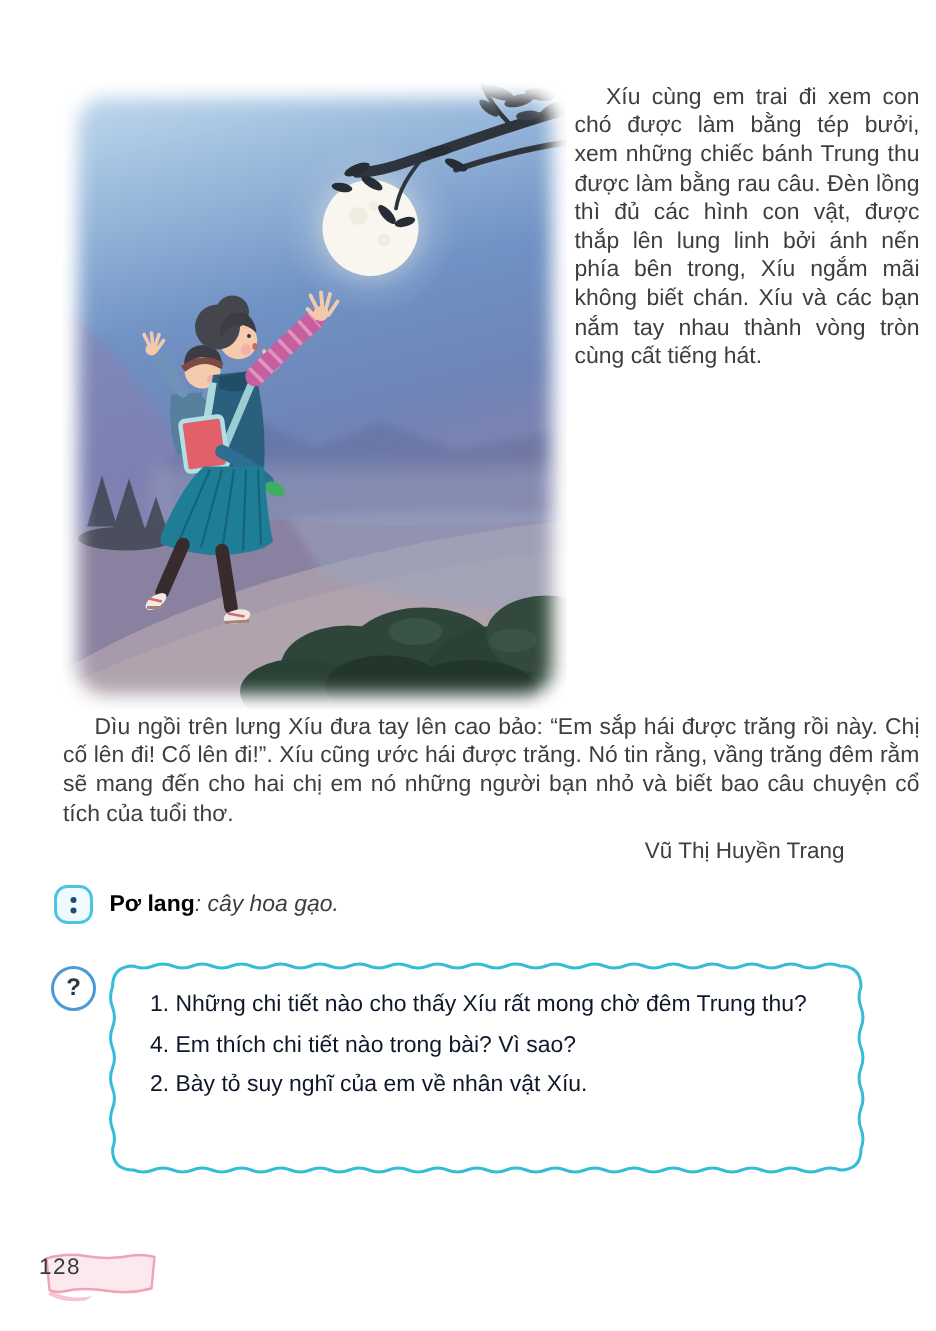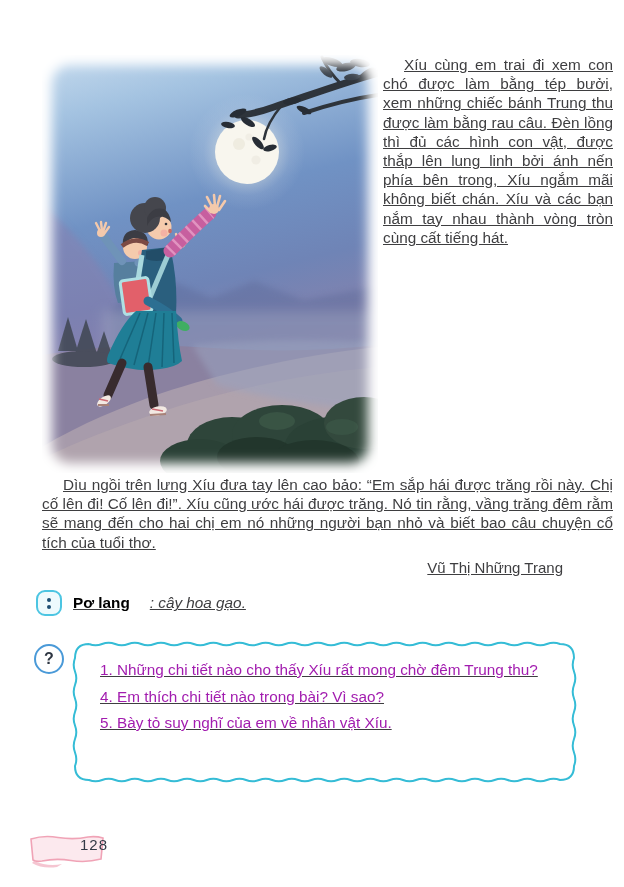--- a/index.html
+++ b/index.html
@@ -1,39 +1,39 @@
 <!DOCTYPE html>
 <html><head>
 <meta charset="utf-8">
 <style>
   html,body{margin:0;padding:0;background:#fff;}
   .page{position:relative;width:624px;height:887px;background:#ffffff;overflow:hidden;
         font-family:"Liberation Sans","DejaVu Sans",sans-serif;color:#3e3e40;}
-  .story{position:relative;margin:0 11px 0 42px;padding-top:55px;font-size:15.3px;line-height:19.2px;text-decoration:underline;}
+  .story{position:relative;margin:0 11px 0 42px;padding-top:55px;font-size:15.3px;line-height:19.2px;}
   .illus{position:absolute;left:0;top:55px;width:336px;height:418px;}
   .illus svg{display:block;width:336px;height:418px;}
   .right-col{margin-left:341px;width:230px;min-height:420px;text-align:justify;}
   .para{margin:0 0 5px 0;text-indent:21px;}
   .full{margin:0;text-align:justify;}
   .author{text-align:right;margin:6px 50px 0 0;font-size:15px;color:#3e3e40;}
   .vocab{display:flex;align-items:center;gap:11px;margin:13px 0 0 -6px;font-size:15.3px;}
   .vocab-icon{width:22px;height:22px;border:2px solid #4cc5e2;border-radius:9px;background:#eefafd;
               display:flex;flex-direction:column;align-items:center;justify-content:center;gap:3px;flex:0 0 auto;}
   .vocab-icon i{width:4px;height:4px;border-radius:50%;background:#1d4f74;}
   .vocab-text b{color:#000000;}
-  .vocab-text i{font-style:italic;color:#3e3e40;margin-left:20px;}
+  .vocab-text i{font-style:italic;color:#3e3e40;}
   .qsection{position:relative;margin-top:25px;}
   .qcircle{position:absolute;left:-8px;top:3px;width:26px;height:26px;border:2px solid #4a9ad8;border-radius:50%;
            background:#fff;color:#2e3642;font-weight:bold;font-size:16px;line-height:26px;text-align:center;z-index:2;}
   .qbox{position:relative;margin-left:30px;width:505px;height:142px;}
   .qbox svg.wavy{position:absolute;left:0;top:0;}
   .qbox ul{position:relative;margin:0;padding:19px 24px 0 28px;list-style:none;z-index:1;}
-  .qbox li{font-size:15.3px;line-height:19px;margin-bottom:7.5px;color:#a21caf;}
+  .qbox li{font-size:15.3px;line-height:19px;margin-bottom:7.5px;color:#0f172a;}
   .pagenum{position:absolute;left:26px;top:832px;width:82px;height:36px;}
-  .pagenum span{position:absolute;left:0;top:4px;width:82px;text-align:right;font-size:15px;color:#333a46;letter-spacing:1px;}
+  .pagenum span{position:absolute;left:0;top:4px;width:82px;text-align:left;font-size:15px;color:#333a46;letter-spacing:1px;}
 </style>
 </head>
 <body>
 
 <div class="page">
 
   <div class="story">
 
     <div class="illus">
       <svg viewBox="0 0 336 418">
@@ -190,40 +190,40 @@
           </g>
         </g>
       </svg>
     </div>
 
     <div class="right-col">
       <p class="para">Xíu cùng em trai đi xem con chó được làm bằng tép bưởi, xem những chiếc bánh Trung thu được làm bằng rau câu. Đèn lồng thì đủ các hình con vật, được thắp lên lung linh bởi ánh nến phía bên trong, Xíu ngắm mãi không biết chán. Xíu và các bạn nắm tay nhau thành vòng tròn cùng cất tiếng hát.</p>
     </div>
 
     <p class="para full">Dìu ngồi trên lưng Xíu đưa tay lên cao bảo: “Em sắp hái được trăng rồi này. Chị cố lên đi! Cố lên đi!”. Xíu cũng ước hái được trăng. Nó tin rằng, vầng trăng đêm rằm sẽ mang đến cho hai chị em nó những người bạn nhỏ và biết bao câu chuyện cổ tích của tuổi thơ.</p>
-    <div class="author">Vũ Thị Những Trang</div>
+    <div class="author">Vũ Thị Huyền Trang</div>
 
     <div class="vocab">
       <span class="vocab-icon">
           <i></i>
           <i></i>
         </span>
       <span class="vocab-text"><b>Pơ lang</b><i>: cây hoa gạo.</i></span>
     </div>
 
     <div class="qsection">
       <div class="qcircle">?</div>
       <div class="qbox">
         <svg class="wavy" width="505" height="142" viewBox="0 0 505 142">
           <path id="wavyPath" fill="none" stroke="#35bcd6" stroke-width="2" d="M17 3 Q23.5 5.6 30.1 3.0 Q36.6 0.4 43.2 3.0 Q49.7 5.6 56.3 3.0 Q62.8 0.4 69.3 3.0 Q75.9 5.6 82.4 3.0 Q89.0 0.4 95.5 3.0 Q102.0 5.6 108.6 3.0 Q115.1 0.4 121.7 3.0 Q128.2 5.6 134.8 3.0 Q141.3 0.4 147.8 3.0 Q154.4 5.6 160.9 3.0 Q167.5 0.4 174.0 3.0 Q180.5 5.6 187.1 3.0 Q193.6 0.4 200.2 3.0 Q206.7 5.6 213.3 3.0 Q219.8 0.4 226.3 3.0 Q232.9 5.6 239.4 3.0 Q246.0 0.4 252.5 3.0 Q259.0 5.6 265.6 3.0 Q272.1 0.4 278.7 3.0 Q285.2 5.6 291.8 3.0 Q298.3 0.4 304.8 3.0 Q311.4 5.6 317.9 3.0 Q324.5 0.4 331.0 3.0 Q337.5 5.6 344.1 3.0 Q350.6 0.4 357.2 3.0 Q363.7 5.6 370.3 3.0 Q376.8 0.4 383.3 3.0 Q389.9 5.6 396.4 3.0 Q403.0 0.4 409.5 3.0 Q416.0 5.6 422.6 3.0 Q429.1 0.4 435.7 3.0 Q442.2 5.6 448.8 3.0 Q455.3 0.4 461.8 3.0 Q468.4 5.6 474.9 3.0 Q481.5 0.4 488.0 3.0 Q502 3 502 17 Q499.4 23.8 502.0 30.5 Q504.6 37.3 502.0 44.0 Q499.4 50.8 502.0 57.5 Q504.6 64.3 502.0 71.0 Q499.4 77.8 502.0 84.5 Q504.6 91.3 502.0 98.0 Q499.4 104.8 502.0 111.5 Q504.6 118.3 502.0 125.0 Q502 139 488 139 Q481.5 136.4 474.9 139.0 Q468.4 141.6 461.8 139.0 Q455.3 136.4 448.8 139.0 Q442.2 141.6 435.7 139.0 Q429.1 136.4 422.6 139.0 Q416.0 141.6 409.5 139.0 Q403.0 136.4 396.4 139.0 Q389.9 141.6 383.3 139.0 Q376.8 136.4 370.3 139.0 Q363.7 141.6 357.2 139.0 Q350.6 136.4 344.1 139.0 Q337.5 141.6 331.0 139.0 Q324.5 136.4 317.9 139.0 Q311.4 141.6 304.8 139.0 Q298.3 136.4 291.8 139.0 Q285.2 141.6 278.7 139.0 Q272.1 136.4 265.6 139.0 Q259.0 141.6 252.5 139.0 Q246.0 136.4 239.4 139.0 Q232.9 141.6 226.3 139.0 Q219.8 136.4 213.3 139.0 Q206.7 141.6 200.2 139.0 Q193.6 136.4 187.1 139.0 Q180.5 141.6 174.0 139.0 Q167.5 136.4 160.9 139.0 Q154.4 141.6 147.8 139.0 Q141.3 136.4 134.8 139.0 Q128.2 141.6 121.7 139.0 Q115.1 136.4 108.6 139.0 Q102.0 141.6 95.5 139.0 Q89.0 136.4 82.4 139.0 Q75.9 141.6 69.3 139.0 Q62.8 136.4 56.3 139.0 Q49.7 141.6 43.2 139.0 Q36.6 136.4 30.1 139.0 Q23.5 141.6 17.0 139.0 Q3 139 3 125 Q5.6 118.3 3.0 111.5 Q0.4 104.8 3.0 98.0 Q5.6 91.3 3.0 84.5 Q0.4 77.8 3.0 71.0 Q5.6 64.3 3.0 57.5 Q0.4 50.8 3.0 44.0 Q5.6 37.3 3.0 30.5 Q0.4 23.8 3.0 17.0 Q3 3 17 3"></path>
         </svg>
         <ul>
           <li>1. Những chi tiết nào cho thấy Xíu rất mong chờ đêm Trung thu?</li>
           <li>4. Em thích chi tiết nào trong bài? Vì sao?</li>
-          <li>5. Bày tỏ suy nghĩ của em về nhân vật Xíu.</li>
+          <li>2. Bày tỏ suy nghĩ của em về nhân vật Xíu.</li>
         </ul>
       </div>
     </div>
 
   </div>
 
   <div class="pagenum">
     <svg width="82" height="36" viewBox="0 0 82 36">
       <path d="M8,29 Q22,35 36,32 L31,35 Q16,37 6,31 Z" fill="#f3b7c6" opacity="0.8"></path>
       <path d="M5,7 Q18,3 32,5.5 Q48,8 62,5 Q70,4 77,6 L75,27 Q60,31 45,28.5 Q30,26 16,29 Q10,30 7,28 Z" fill="#fce9ee" stroke="#f0a3b6" stroke-width="1.6"></path>

